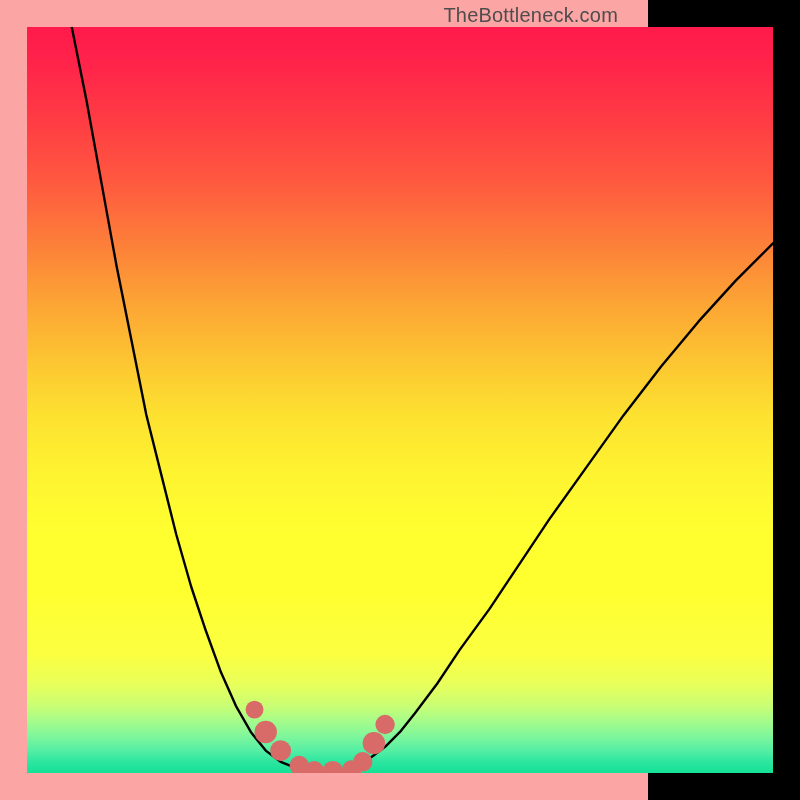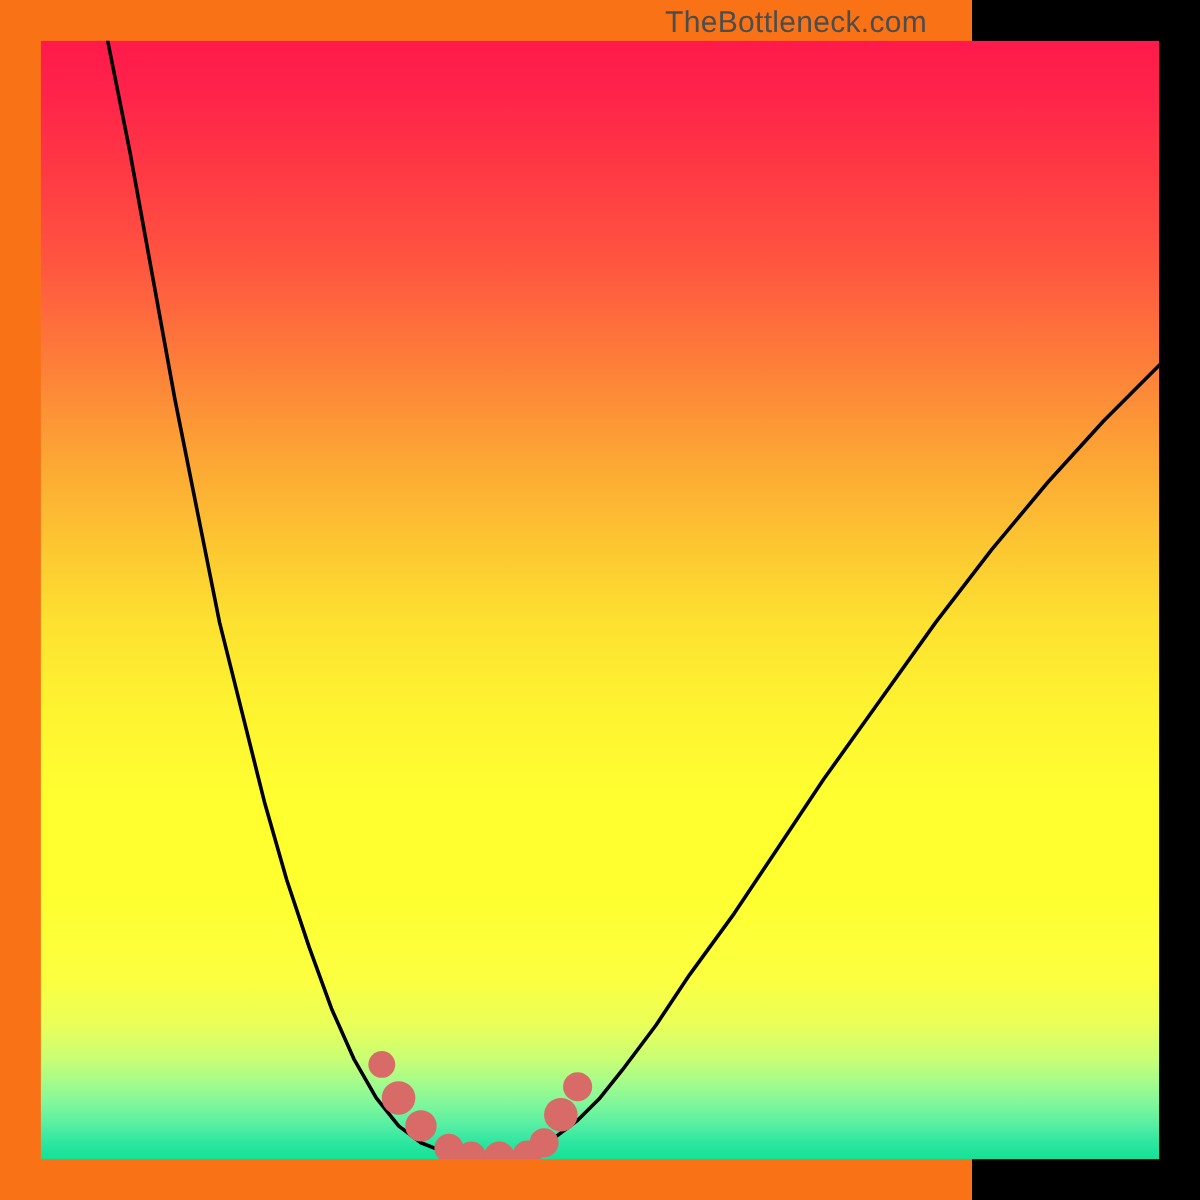--- a/index.html
+++ b/index.html
@@ -2,21 +2,21 @@
 <html><head>
 <meta charset="utf-8">
 <style>
   * { margin: 0; padding: 0; box-sizing: border-box; }
   html, body { width: 800px; height: 800px; overflow: hidden; }
   body { background: #000; font-family: Arial, Helvetica, sans-serif; }
   .frame {
     position: absolute;
     left: 0; top: 0;
     width: 648px; height: 800px;
-    background: #f97316;
+    background: #fca5a5;
   }
   .plot {
     position: absolute;
     left: 27px; top: 27px;
     width: 746px; height: 746px;
     overflow: hidden;
   }
   .attribution {
     position: absolute;
     top: 4px;

